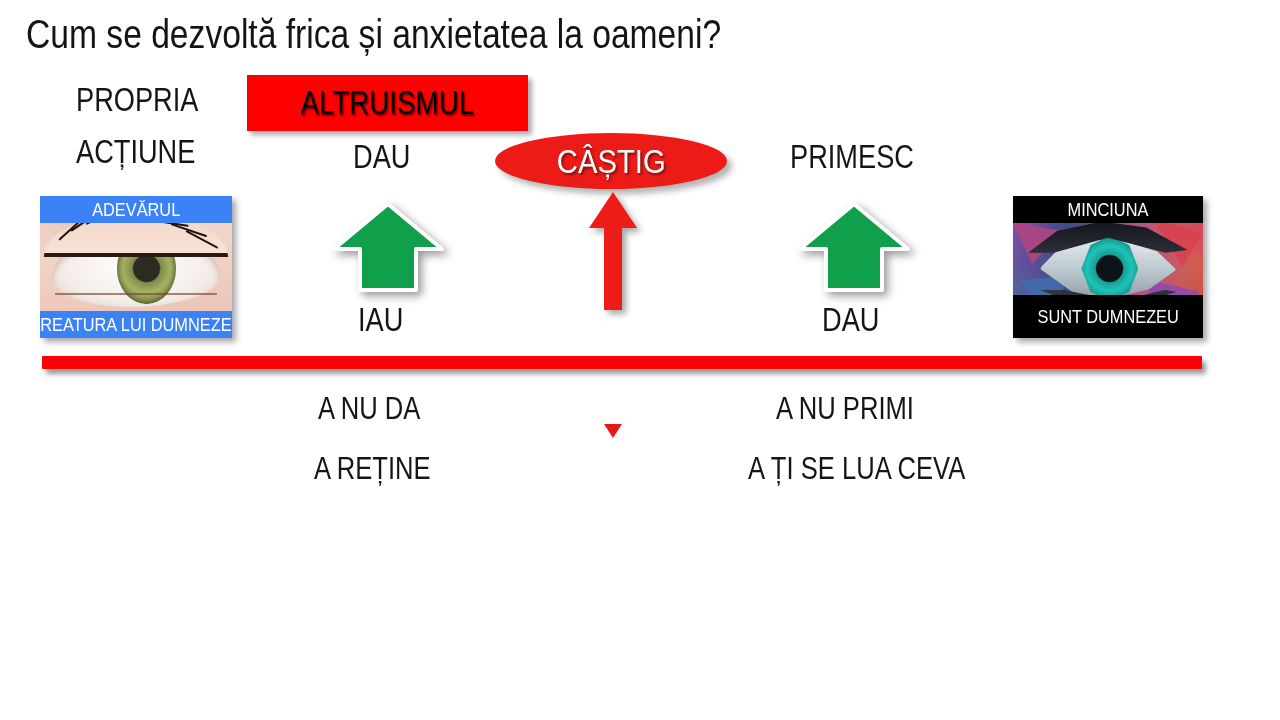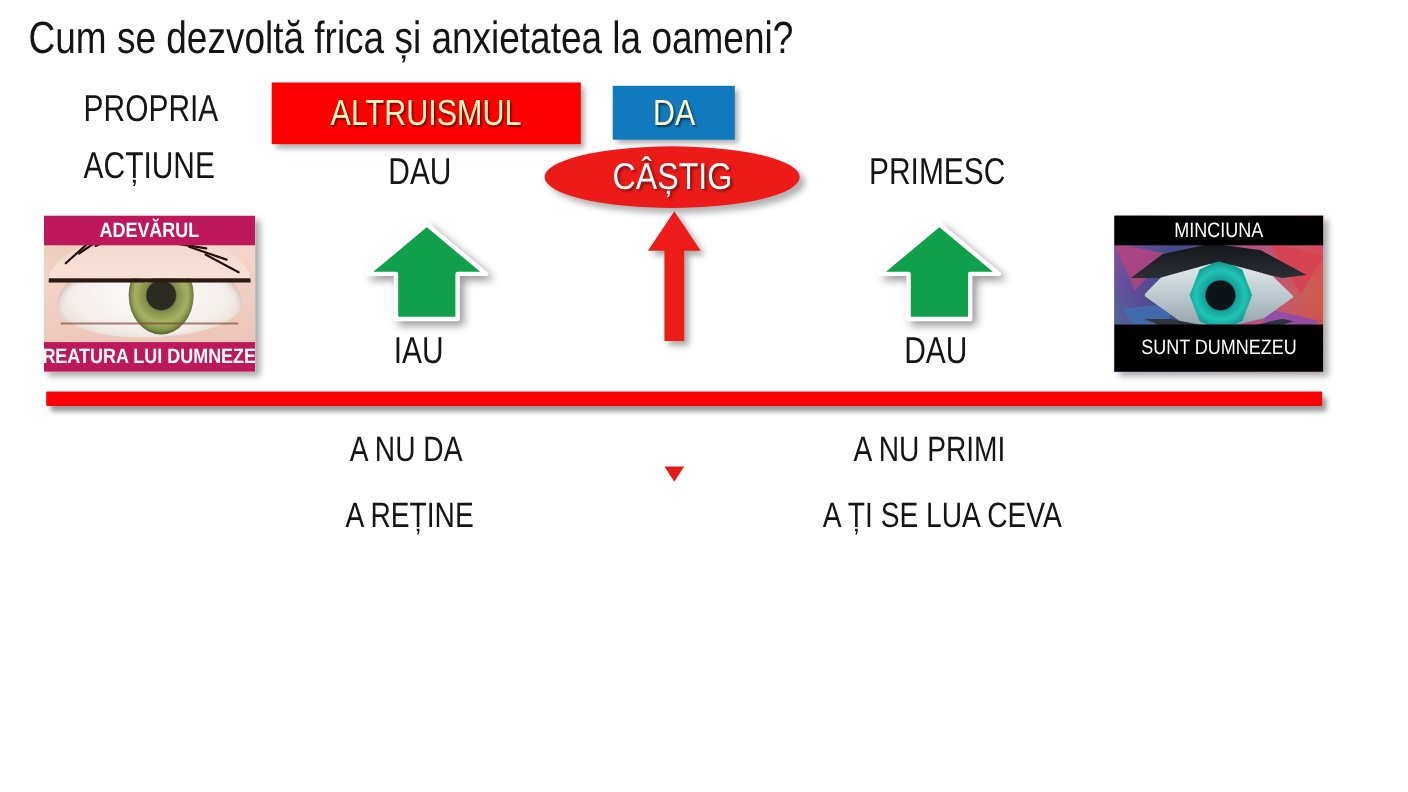--- a/index.html
+++ b/index.html
@@ -41,21 +41,21 @@
     transform: scaleX(0.82);
     transform-origin: left top;
   }
 
   
   .box {
     position: absolute;
     display: flex;
     align-items: center;
     justify-content: center;
-    color: #fef9c3;
+    color: #000000;
     font-family: "Liberation Sans Narrow", "Liberation Sans", sans-serif;
     text-shadow: 1.5px 1.5px 2px rgba(0,0,0,0.55);
     box-shadow: 4px 4px 5px rgba(0,0,0,0.33);
     white-space: nowrap;
   }
   .box span { display:block; transform: scaleX(0.84); }
   .box-red  { background: #FE0000; }
   .box-blue { background: #1179BE; }
 
   
@@ -115,21 +115,21 @@
     left: 0; right: 0;
     display: flex;
     align-items: center;
     justify-content: center;
     color: #ffffff;
     font-family: "Liberation Sans Narrow", "Liberation Sans", sans-serif;
     white-space: nowrap;
     z-index: 3;
   }
   .card .band span { display:block; transform: scaleX(0.86); }
-  .band-blue  { background: #be185d; font-weight: bold; }
+  .band-blue  { background: #3b82f6; }
   .band-black { background: #000000; }
   .card .pic { position:absolute; left:0; right:0; }
 
   
   .eye-real { background: #f3d8cd; }
   .eye-real .skin {
     position:absolute; inset:0;
     background:
       radial-gradient(ellipse 80% 60% at 30% 15%, #e7c3b4 0%, rgba(231,195,180,0) 60%),
       linear-gradient(175deg, #f6ddd2 0%, #f0cfc2 55%, #e9bfb0 100%);
@@ -214,23 +214,20 @@
 
   <div class="title">Cum se dezvoltă frica și anxietatea la oameni?</div>
 
   <div class="txt" style="left:76px; top:80px; font-size:34px; transform-origin:left top;">PROPRIA</div>
   <div class="txt" style="left:76px; top:132px; font-size:34px; transform-origin:left top;">ACȚIUNE</div>
 
   <div class="box box-red" style="left:247px; top:75px; width:281px; height:56px; font-size:33px;">
     <span>ALTRUISMUL</span>
   </div>
 
-  <div class="box box-blue" style="left:557px; top:78px; width:111px; height:49px; font-size:33px;">
-    <span>DA</span>
-  </div>
 
   <div class="ellipse" style="left:495px; top:133px; width:232px; height:56px; font-size:34px;">
     <span>CÂȘTIG</span>
   </div>
 
   <div class="txt" style="left:353px; top:137px; font-size:34px; transform-origin:left top;">DAU</div>
   <div class="txt" style="left:790px; top:137px; font-size:34px; transform-origin:left top;">PRIMESC</div>
 
   <div class="card" style="left:40px; top:196px; width:192px; height:142px;">
     <div class="pic eye-real" style="top:0; bottom:0;">

